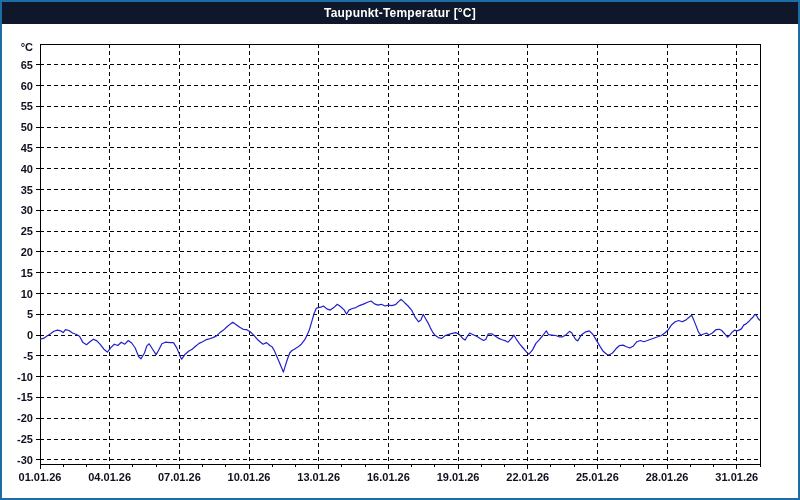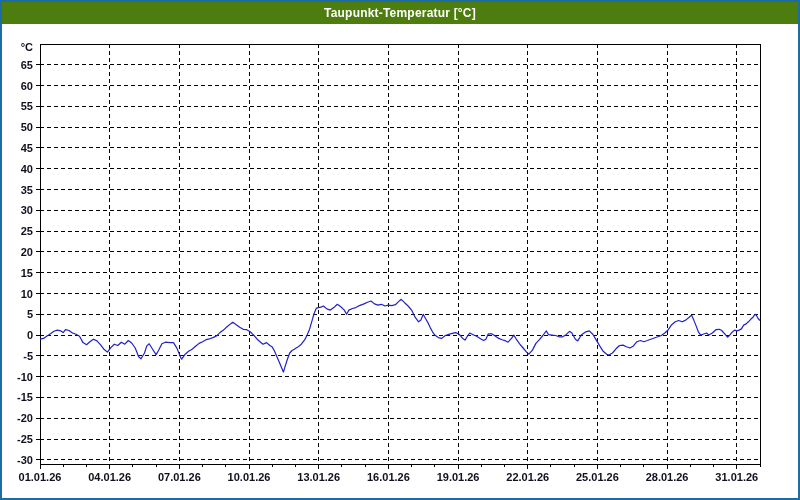--- a/index.html
+++ b/index.html
@@ -34,21 +34,21 @@
     font-family:"Liberation Sans", sans-serif;
     font-size:11px;
     font-weight:bold;
     fill:#10101e;
   }
 </style>
 </head>
 <body>
 
 <div class="window" style="border-color: rgb(30, 108, 164);">
-  <div class="titlebar" style="background: #4d7c0f;">
+  <div class="titlebar" style="background: #0f172a;">
     <span class="title">Taupunkt-Temperatur [°C]</span>
   </div>
   <div class="content" style="background: rgb(255, 255, 255);">
     <svg id="chart" width="796" height="474" viewBox="0 0 796 474">
         <line x1="38" y1="40.79207920792078" x2="758" y2="40.79207920792078" stroke="#000000" stroke-width="1" stroke-dasharray="4 3" shape-rendering="crispEdges"></line>
         <line x1="34" y1="40.79207920792078" x2="38" y2="40.79207920792078" stroke="#000000" stroke-width="1" shape-rendering="crispEdges"></line>
         <text class="tick-label" x="31" y="44.79207920792078" text-anchor="end">65</text>
         <line x1="38" y1="61.58415841584156" x2="758" y2="61.58415841584156" stroke="#000000" stroke-width="1" stroke-dasharray="4 3" shape-rendering="crispEdges"></line>
         <line x1="34" y1="61.58415841584156" x2="38" y2="61.58415841584156" stroke="#000000" stroke-width="1" shape-rendering="crispEdges"></line>
         <text class="tick-label" x="31" y="65.58415841584156" text-anchor="end">60</text>

